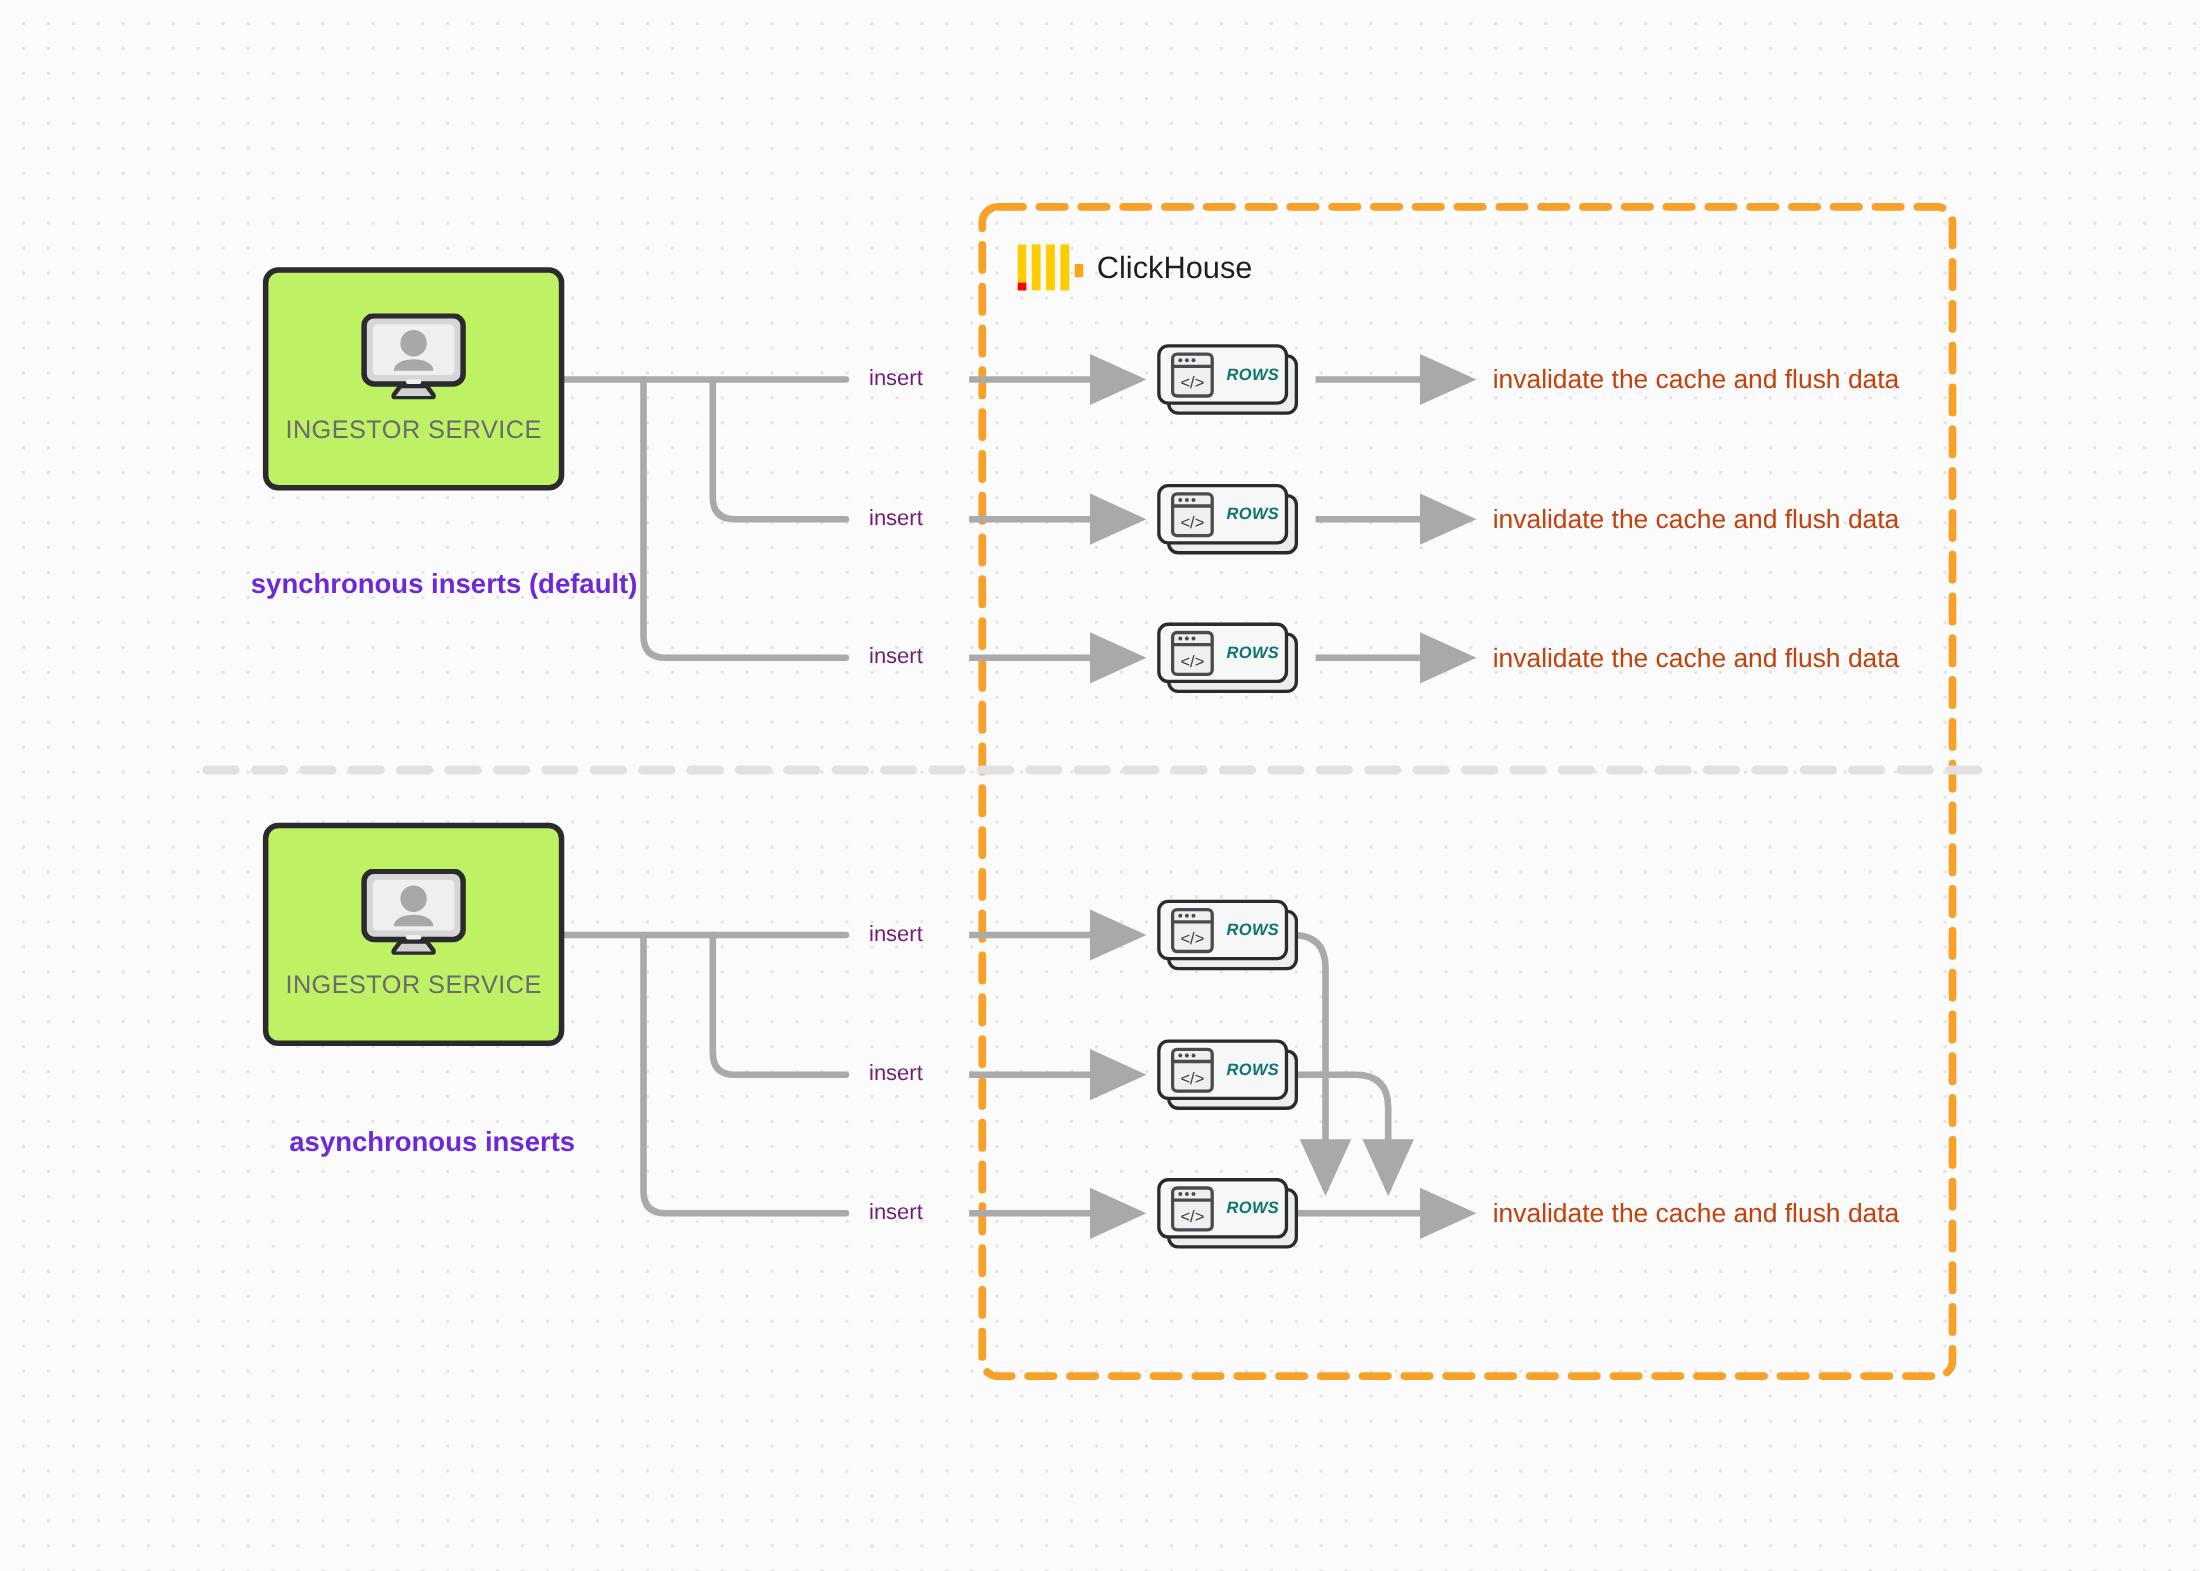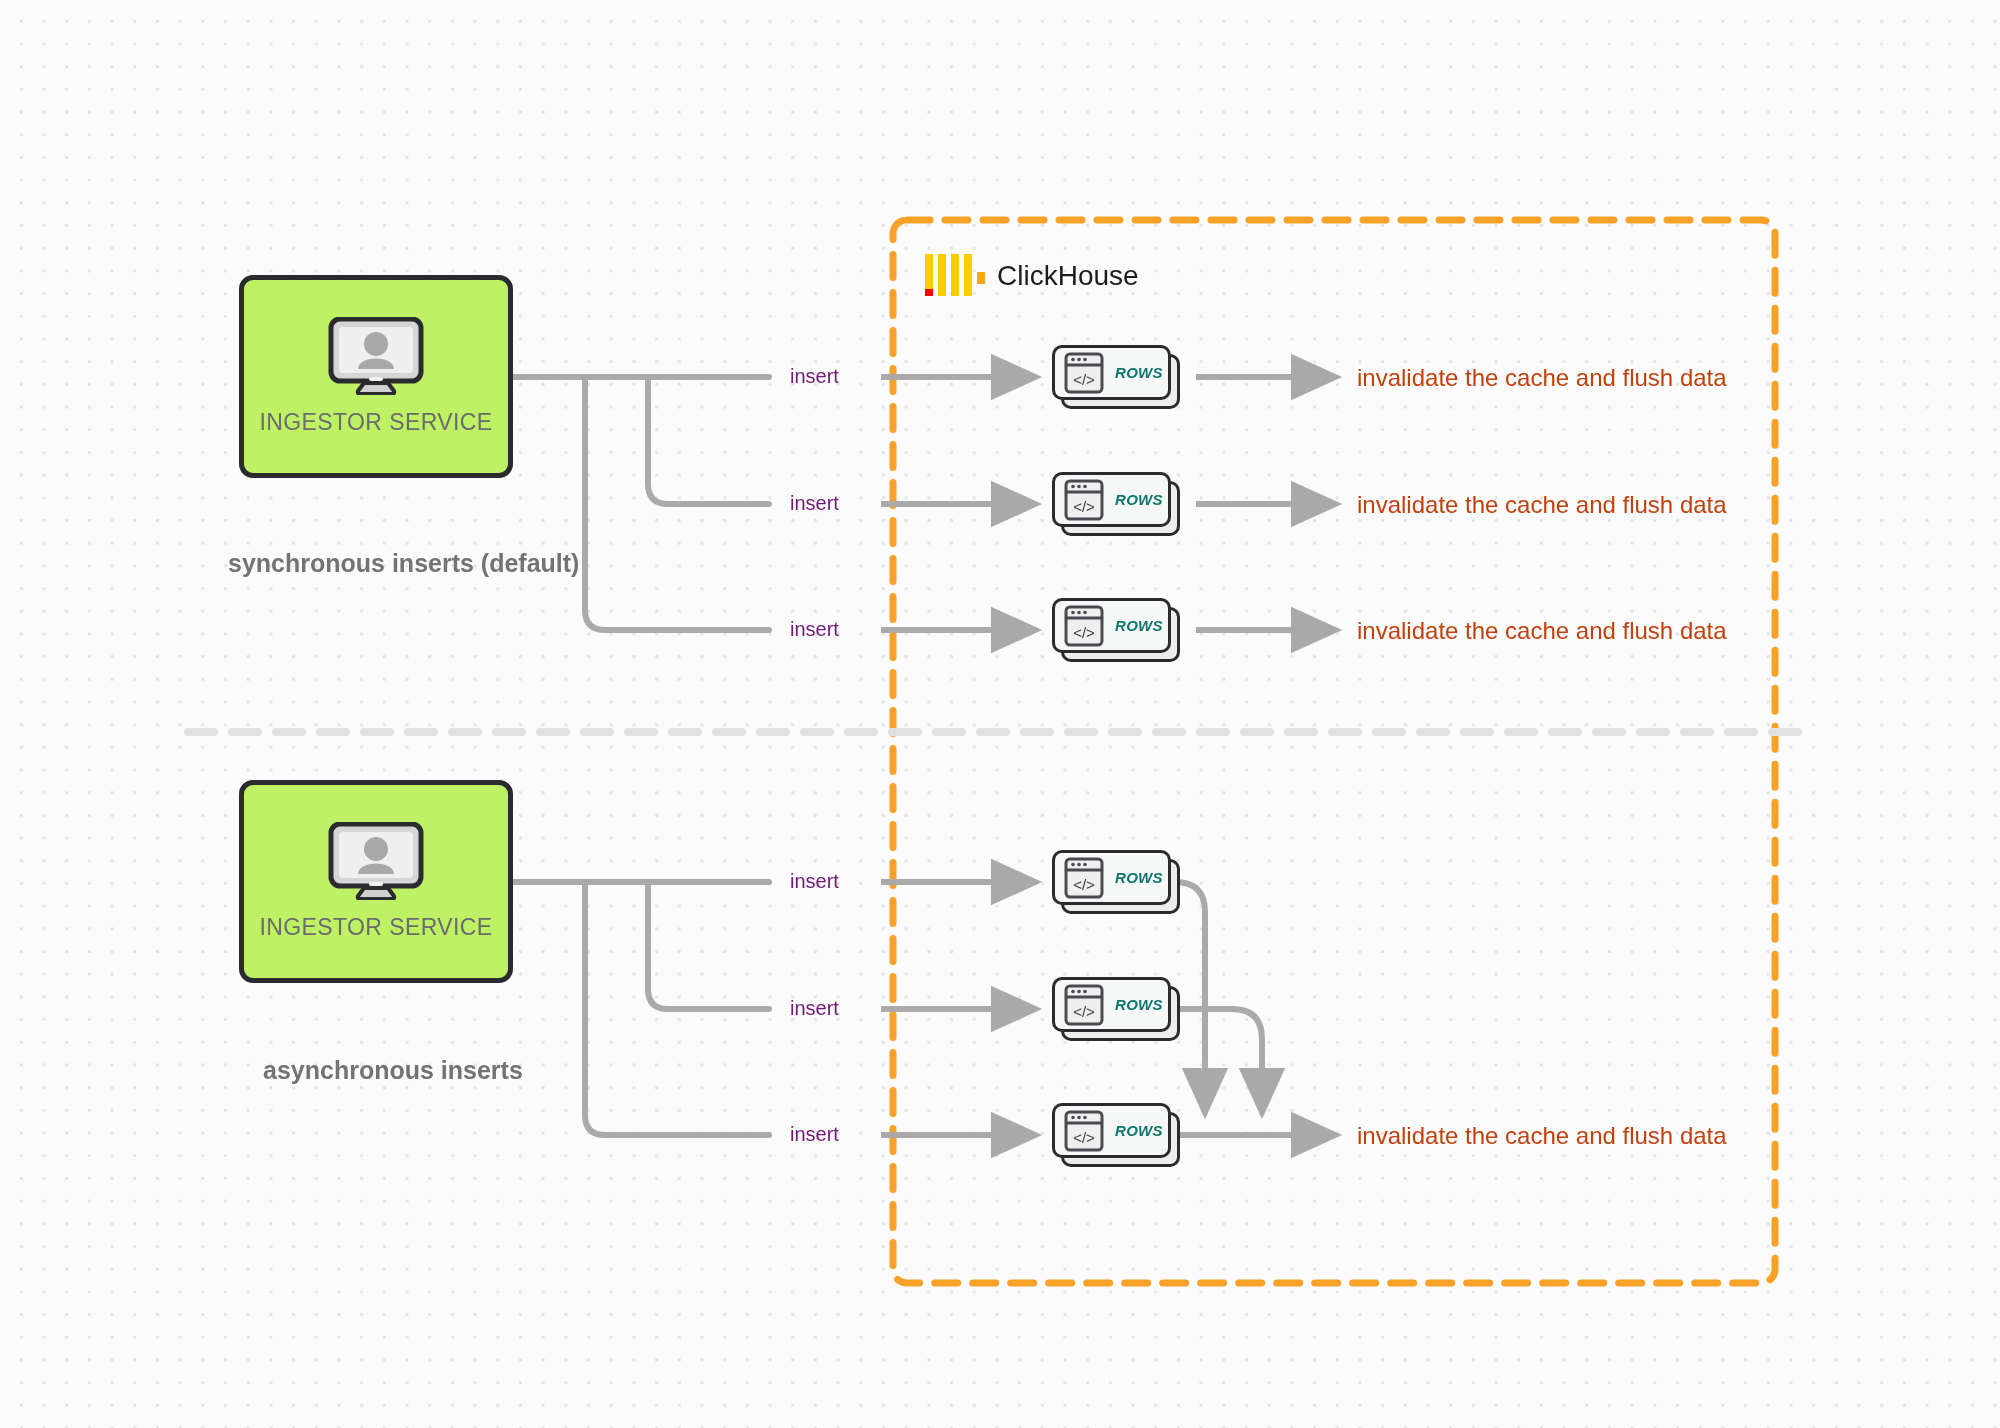--- a/index.html
+++ b/index.html
@@ -6,21 +6,21 @@
   body{
     width:2000px;height:1428px;
     background-color:#fbfbfb;
     background-image:radial-gradient(#e6e4e4 1.6px, transparent 1.7px);
     background-size:22.7px 22.7px;
     background-position:10px 10px;
     font-family:"Liberation Sans", sans-serif;
     overflow:hidden;
     position:relative;
   }
-  .canvas{position:absolute;left:0;top:0;width:2000px;height:1133px;margin-top:32px;}
+  .canvas{position:absolute;left:0;top:0;width:2000px;height:1133px;}
   svg.layer{position:absolute;left:0;top:0;width:2000px;height:1428px;overflow:visible;}
 
   
   .service-box{
     position:absolute;
     width:274px;height:203px;
     border:5px solid #2b2b2f;
     border-radius:14px;
     background:#bef264;
     box-sizing:border-box;
@@ -52,21 +52,21 @@
   }
 
   
   .edge-label{
     position:absolute;font-size:20px;color:#701a75;white-space:nowrap;text-align:right;
   }
   .sink-label{
     position:absolute;font-size:24px;color:#c2410c;white-space:nowrap;
   }
   .section-label{
-    position:absolute;font-size:25px;font-weight:bold;color:#737373;white-space:nowrap;
+    position:absolute;font-size:25px;font-weight:bold;color:#6d28d9;white-space:nowrap;
   }
   .ch-title{
     position:absolute;font-size:28px;color:#1d1d20;white-space:nowrap;
   }
   .ch-logo{position:absolute;width:60px;height:46px;}
 </style>
 </head>
 <body>
 
 <div class="canvas">

